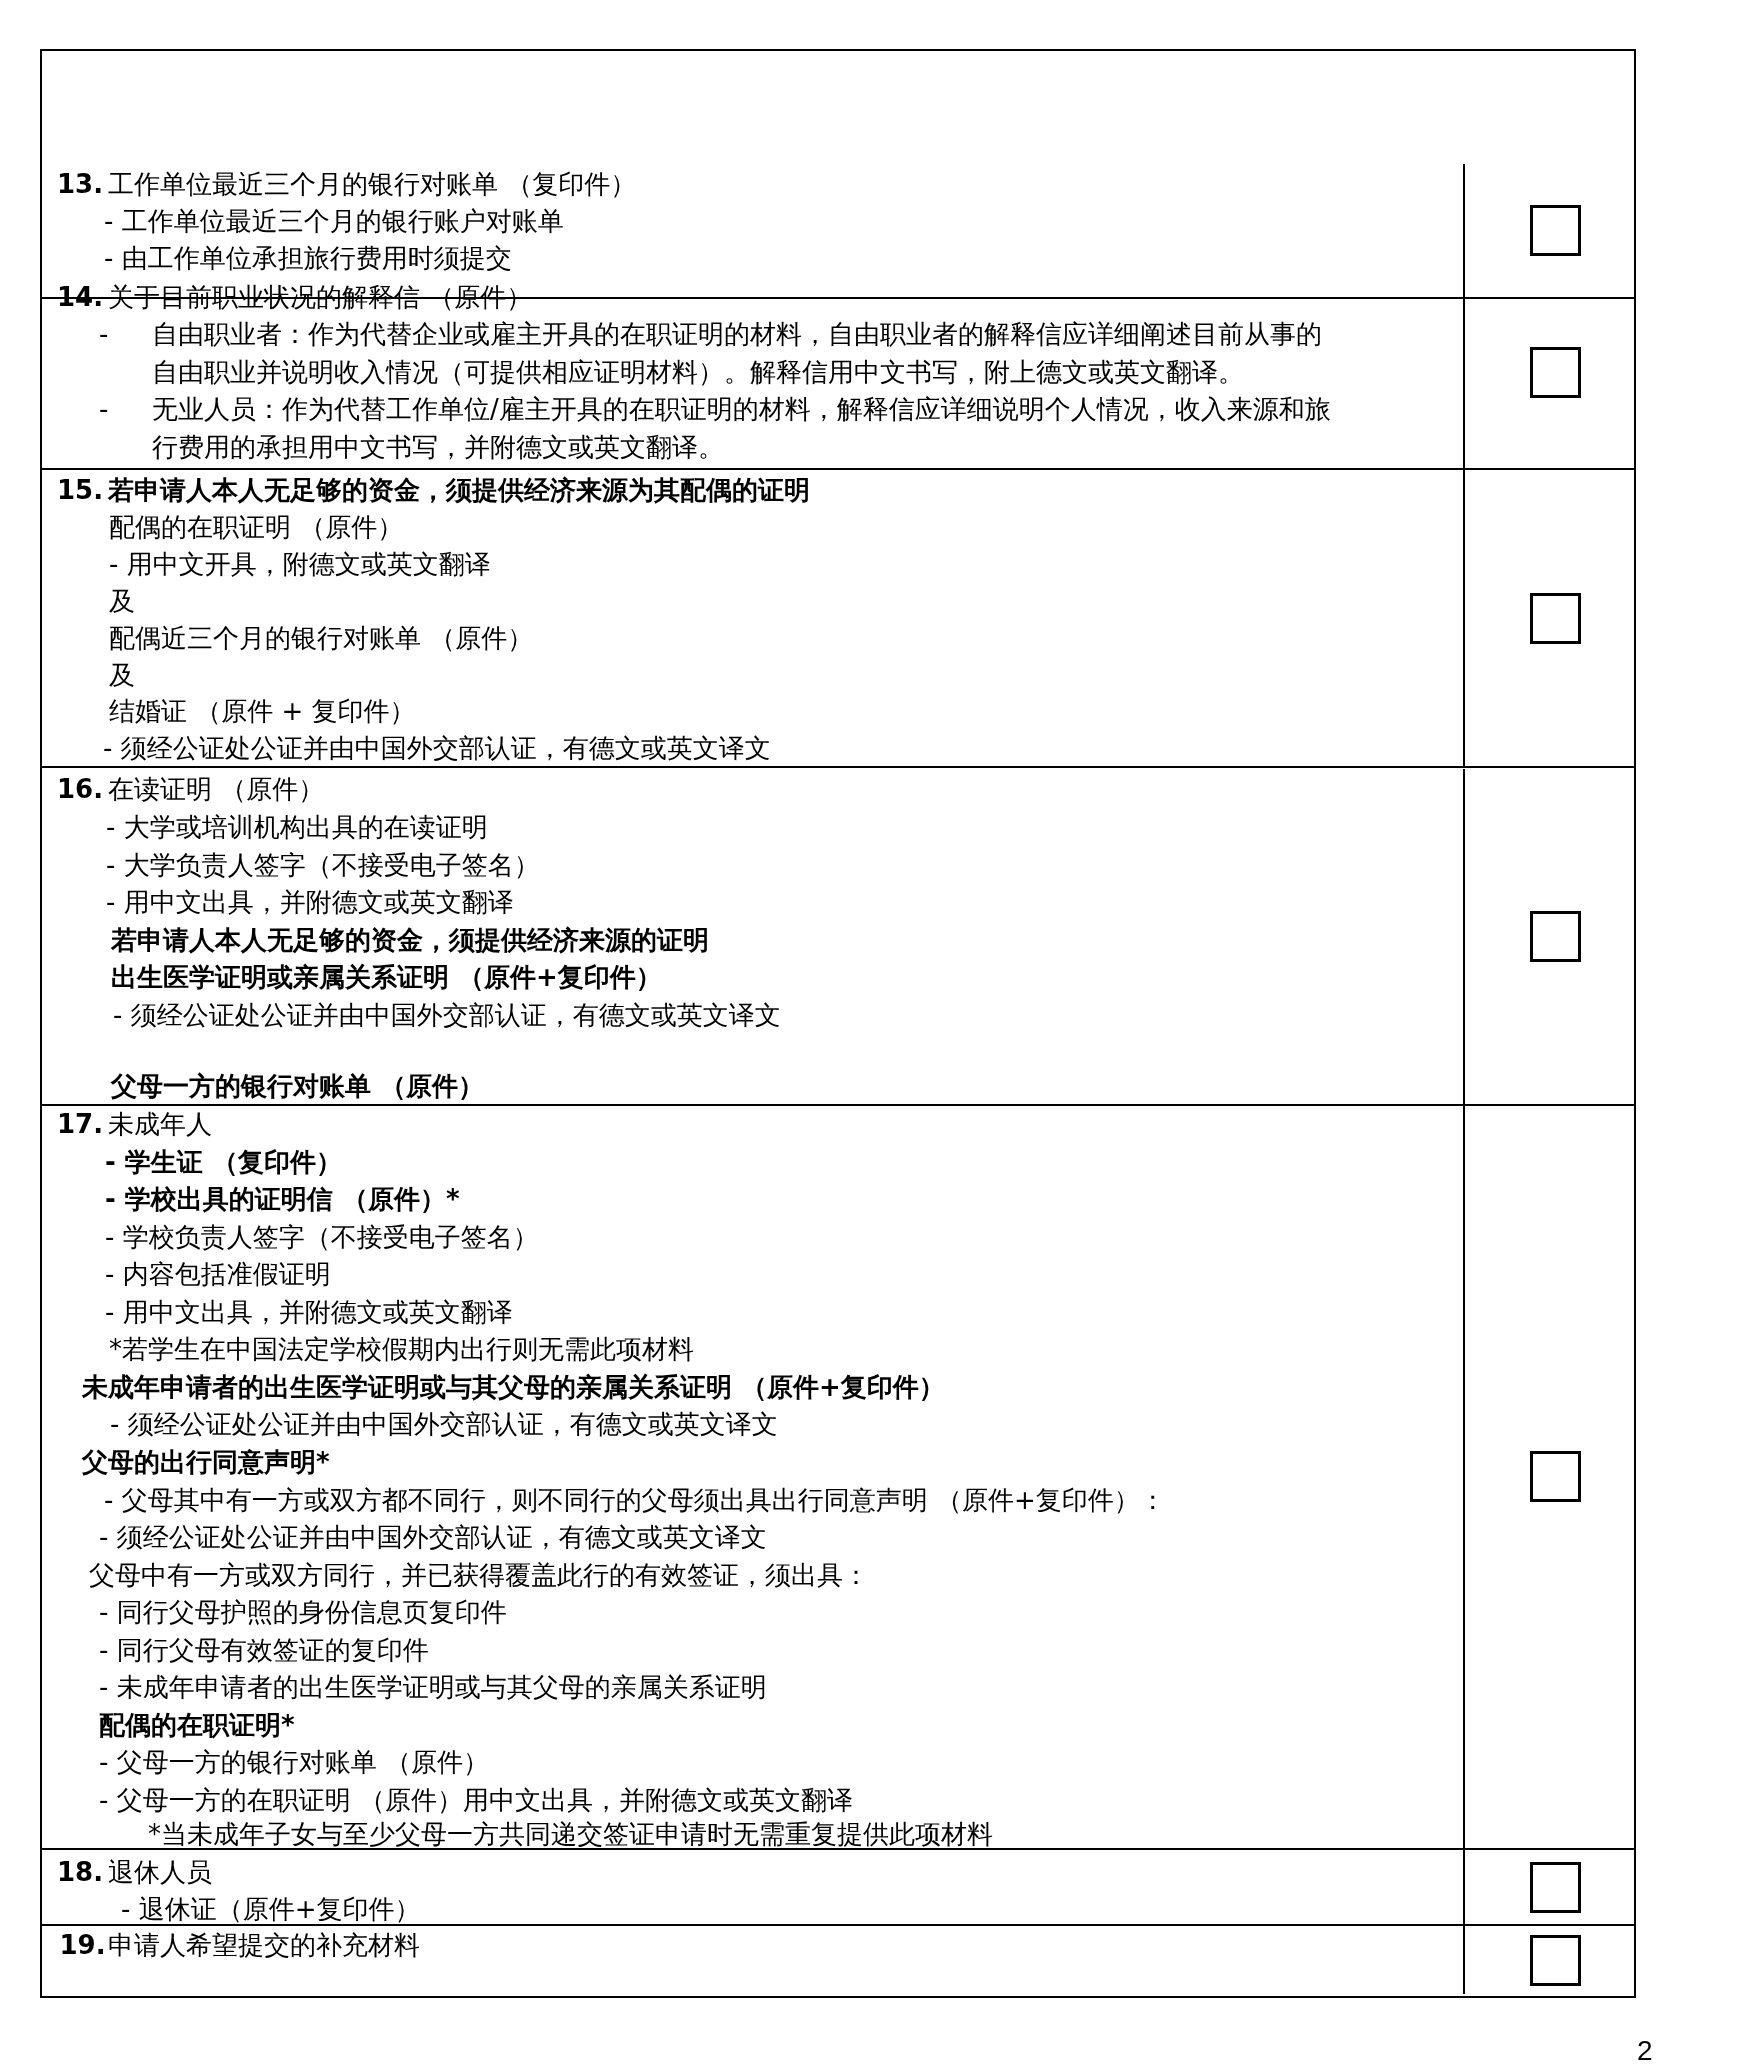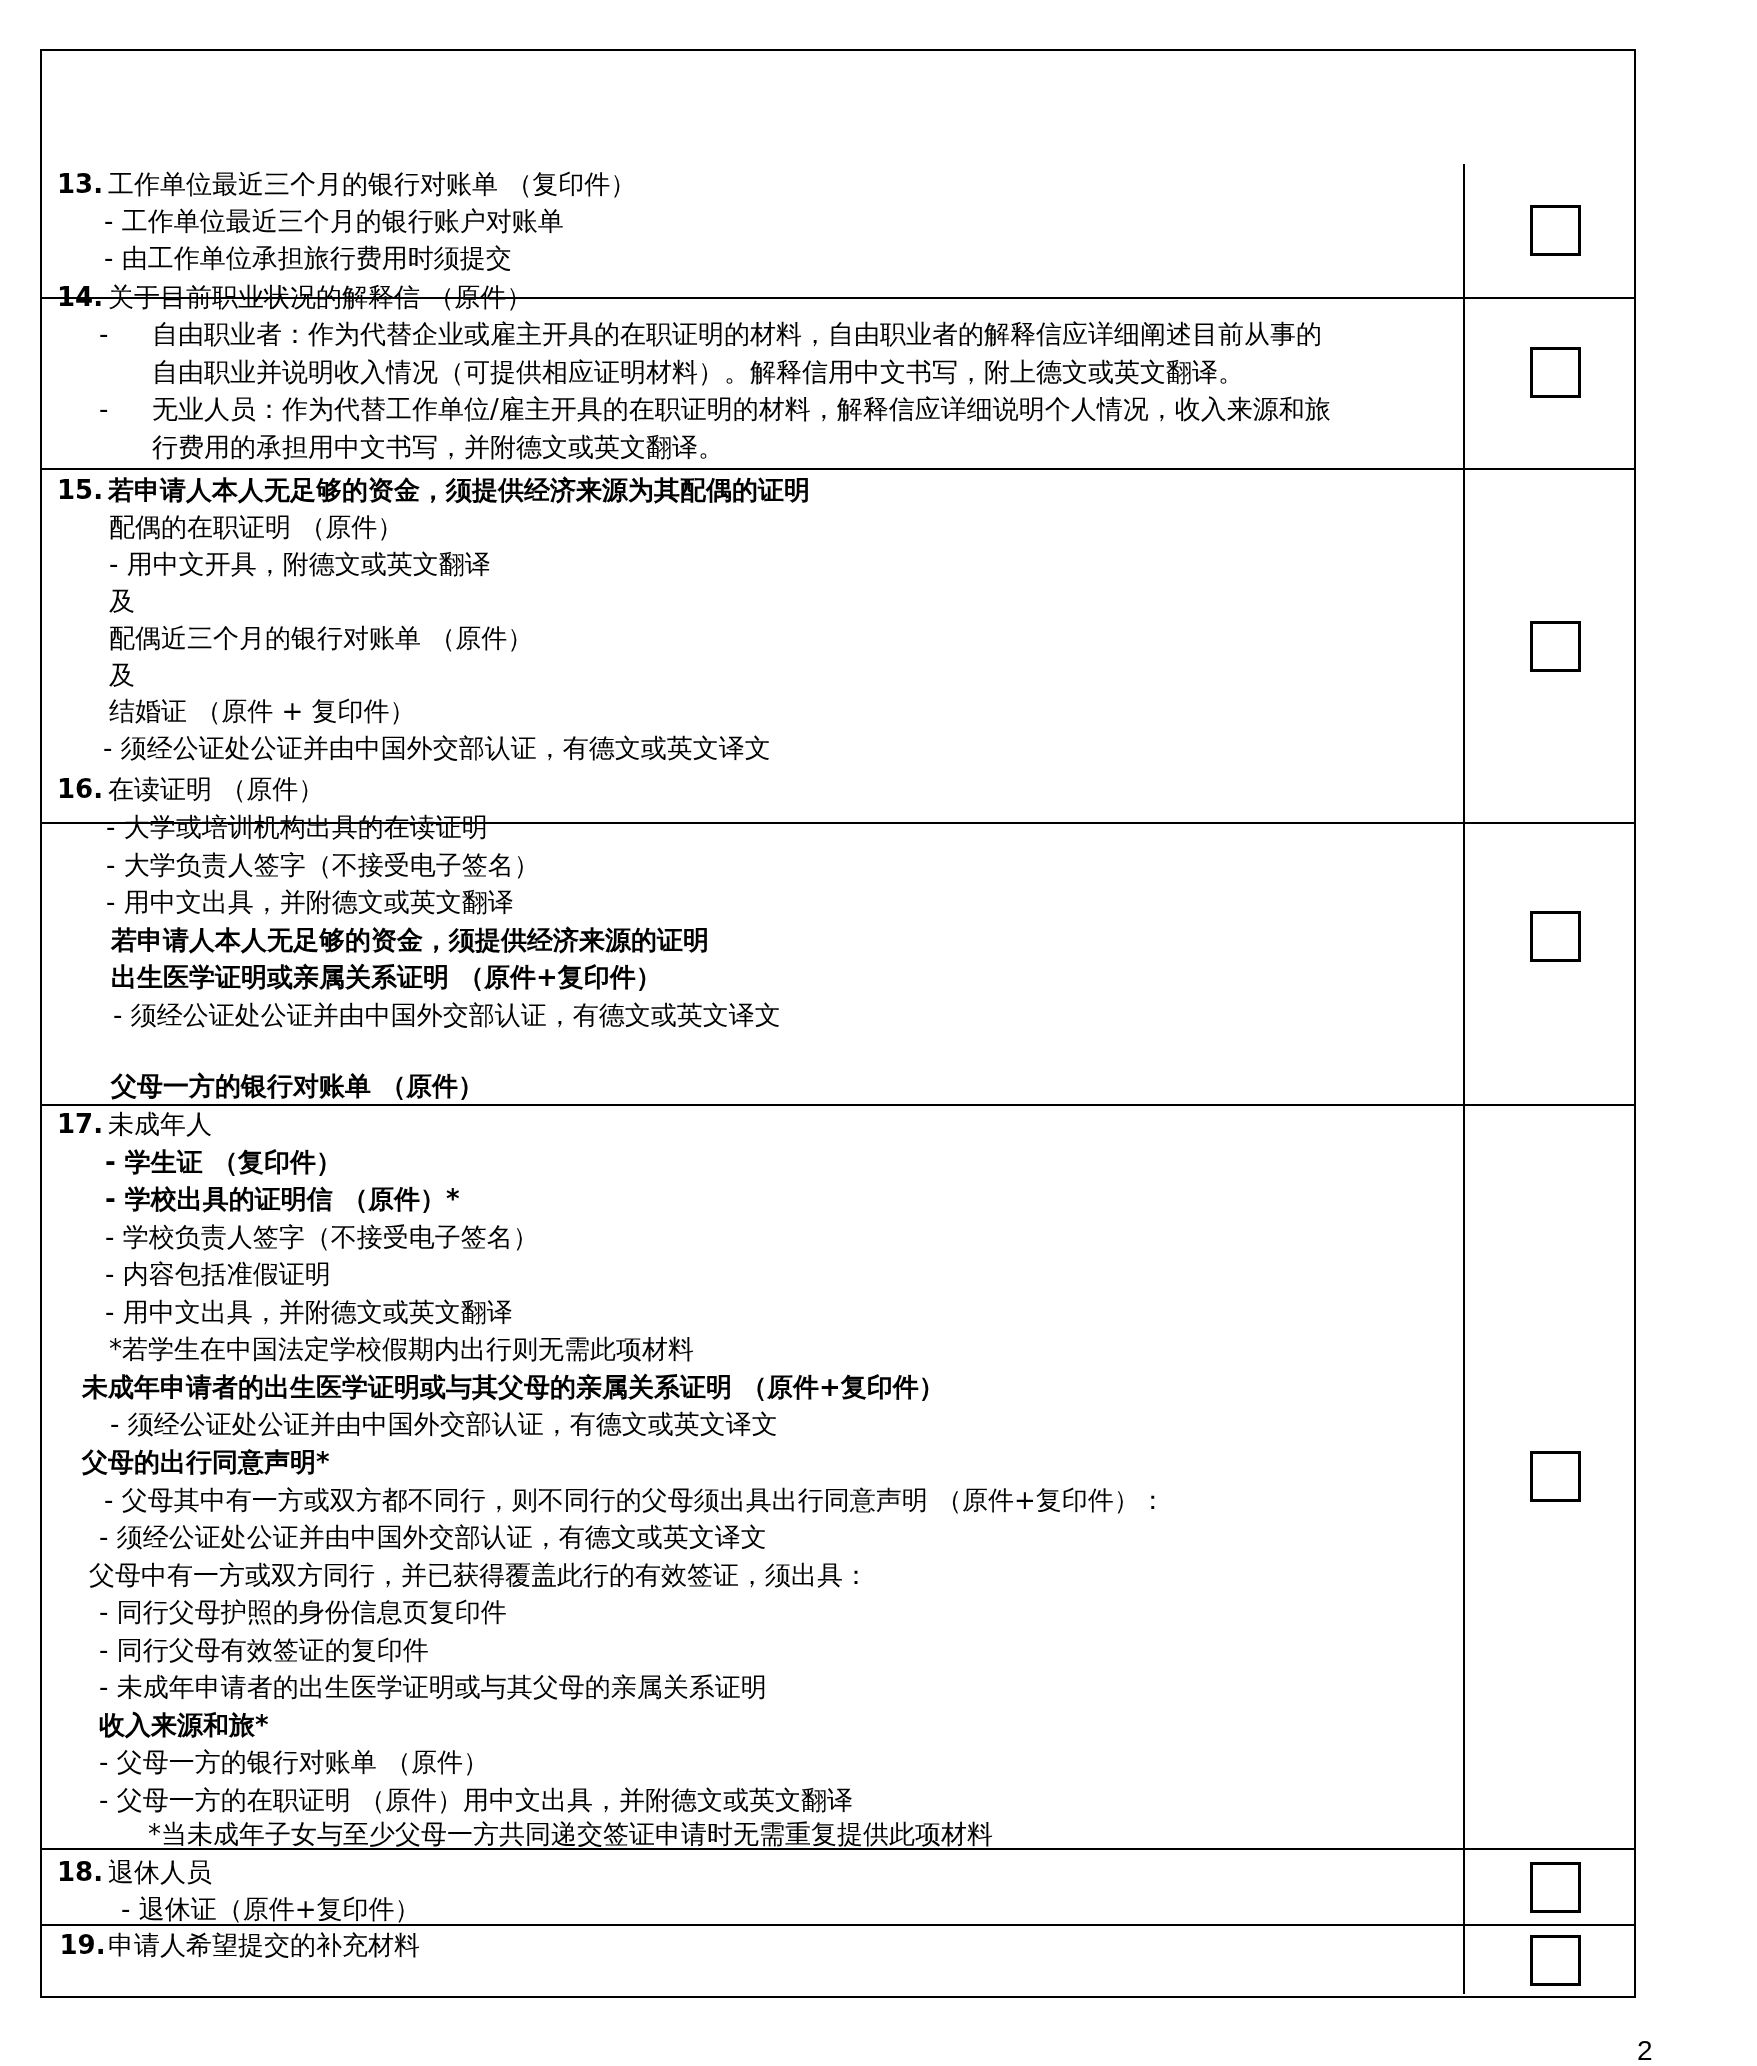--- a/index.html
+++ b/index.html
@@ -43,21 +43,21 @@
       <div class="line" style="left:110px; top:76px;">自由职业并说明收入情况（可提供相应证明材料）。解释信用中文书写，附上德文或英文翻译。</div>
       <div class="line" style="left:57px; top:113px;">-</div>
       <div class="line" style="left:110px; top:113px;text-align:center;">无业人员：作为代替工作单位/雇主开具的在职证明的材料，解释信应详细说明个人情况，收入来源和旅</div>
       <div class="line" style="left:110px; top:151px;">行费用的承担用中文书写，并附德文或英文翻译。</div>
     </div>
     <div class="col-check">
       <div class="checkbox"></div>
     </div>
   </div>
 
-  <div class="row" style="top:419px; height:354px;">
+  <div class="row" style="top:419px; height:298px;">
     <div class="col-main">
       <div class="line b" style="left:15px; top:1.4px;"><span class="num">15.</span><span>若申请人本人无足够的资金，须提供经济来源为其配偶的证明</span></div>
       <div class="line" style="left:67px; top:38px;">配偶的在职证明 （原件）</div>
       <div class="line" style="left:67px; top:75px;">- 用中文开具，附德文或英文翻译</div>
       <div class="line" style="left:67px; top:112px;">及</div>
       <div class="line" style="left:67px; top:149px;">配偶近三个月的银行对账单 （原件）</div>
       <div class="line" style="left:67px; top:186px;">及</div>
       <div class="line" style="left:67px; top:222px;">结婚证 （原件 + 复印件）</div>
       <div class="line" style="left:61px; top:259px;">- 须经公证处公证并由中国外交部认证，有德文或英文译文</div>
     </div>
@@ -93,21 +93,21 @@
       <div class="line" style="left:67px; top:225px;">*若学生在中国法定学校假期内出行则无需此项材料</div>
       <div class="line b" style="left:40px; top:263px;">未成年申请者的出生医学证明或与其父母的亲属关系证明 （原件+复印件）</div>
       <div class="line" style="left:68px; top:300px;">- 须经公证处公证并由中国外交部认证，有德文或英文译文</div>
       <div class="line b" style="left:40px; top:338px;">父母的出行同意声明*</div>
       <div class="line" style="left:62px; top:376px;">- 父母其中有一方或双方都不同行，则不同行的父母须出具出行同意声明 （原件+复印件）：</div>
       <div class="line" style="left:57px; top:413px;">- 须经公证处公证并由中国外交部认证，有德文或英文译文</div>
       <div class="line" style="left:47px; top:451px;">父母中有一方或双方同行，并已获得覆盖此行的有效签证，须出具：</div>
       <div class="line" style="left:57px; top:488px;">- 同行父母护照的身份信息页复印件</div>
       <div class="line" style="left:57px; top:526px;">- 同行父母有效签证的复印件</div>
       <div class="line" style="left:57px; top:563px;">- 未成年申请者的出生医学证明或与其父母的亲属关系证明</div>
-      <div class="line b" style="left:57px; top:601px;">收入来源和旅*</div>
+      <div class="line b" style="left:57px; top:601px;">配偶的在职证明*</div>
       <div class="line" style="left:57px; top:638px;">-  父母一方的银行对账单 （原件）</div>
       <div class="line" style="left:57px; top:676px;">- 父母一方的在职证明 （原件）用中文出具，并附德文或英文翻译</div>
       <div class="line" style="left:106px; top:710px;">*当未成年子女与至少父母一方共同递交签证申请时无需重复提供此项材料</div>
     </div>
     <div class="col-check">
       <div class="checkbox"></div>
     </div>
   </div>
 
   <div class="row" style="top:1799px; height:76px;">

